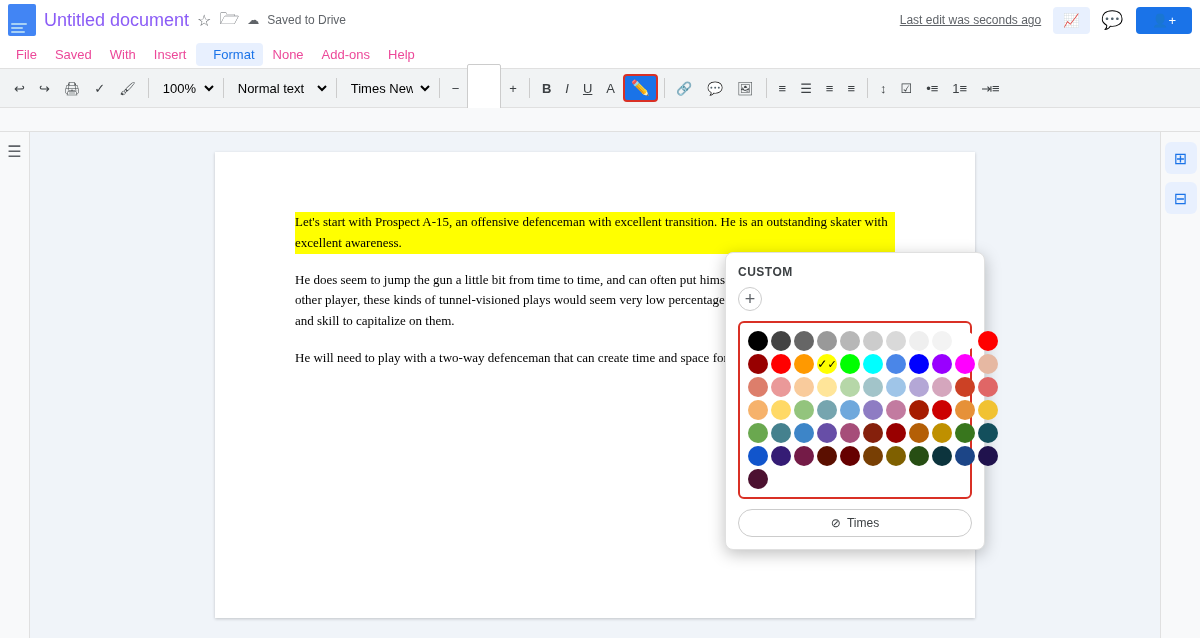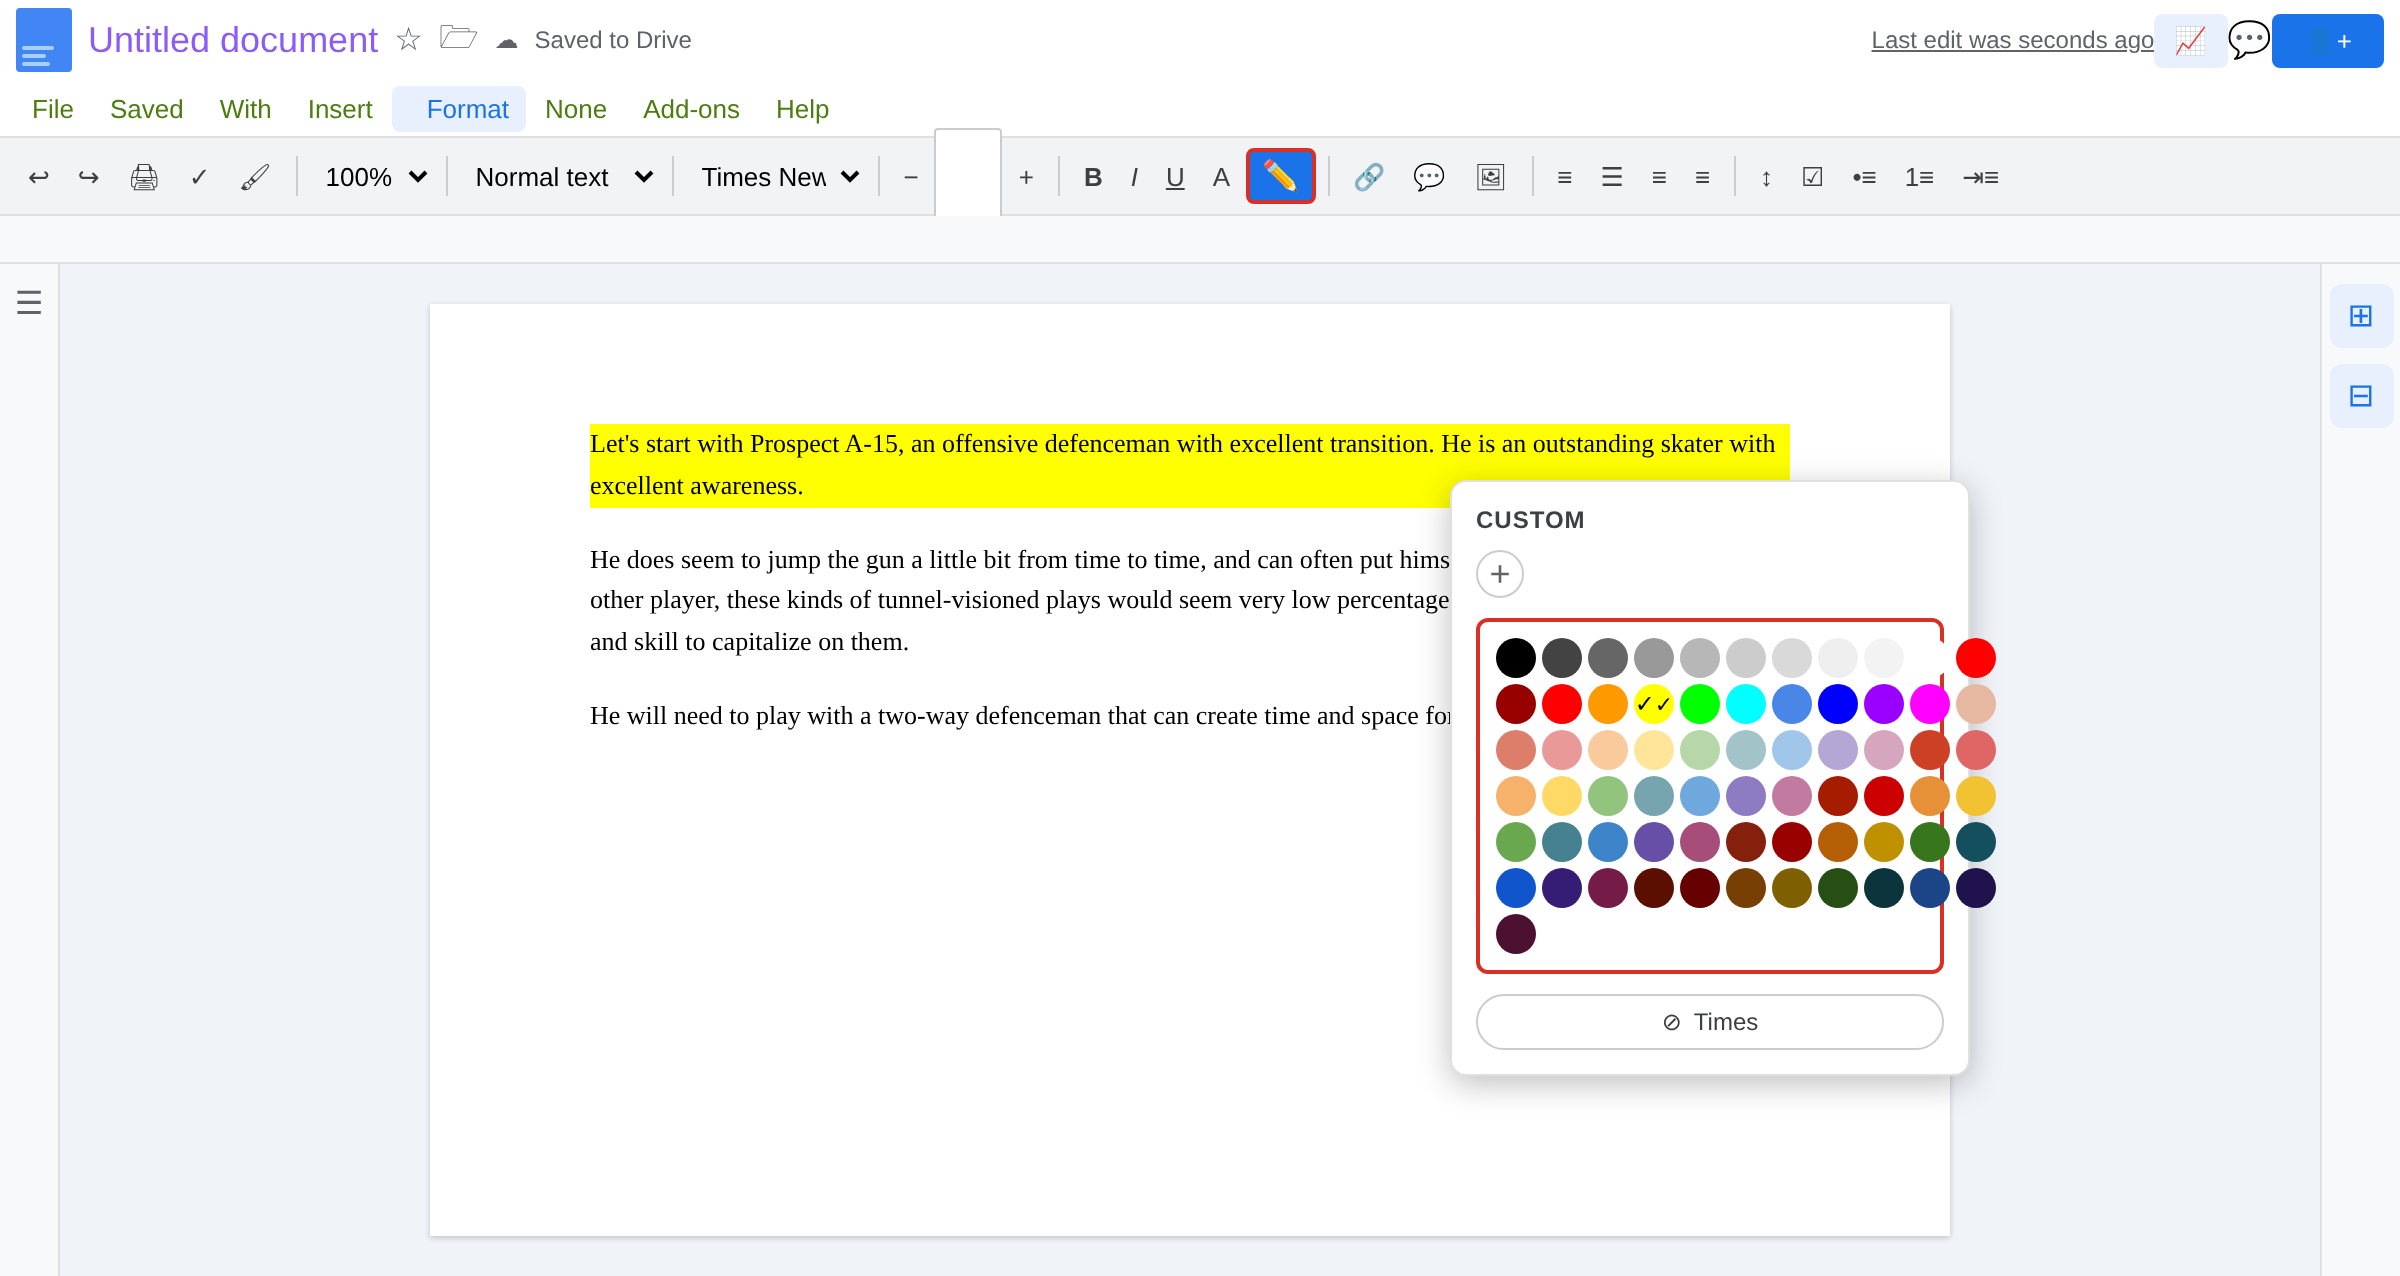--- a/index.html
+++ b/index.html
@@ -10,31 +10,31 @@
       display: flex; align-items: center; height: 40px;
       background: #fff; padding: 0 8px; gap: 8px;
     }
     .doc-icon { width: 28px; height: 32px; background: #4285f4; border-radius: 2px; display: flex; flex-direction: column; justify-content: flex-end; padding: 3px; cursor: pointer; }
     .doc-icon-lines { display: flex; flex-direction: column; gap: 2px; }
     .doc-icon-line { height: 2px; background: #a8d1f5; border-radius: 1px; }
     .doc-title { font-size: 18px; color: #8b5cf6; font-weight: normal; }
     .title-icons { display: flex; gap: 8px; align-items: center; }
     .title-icon { color: #5f6368; font-size: 16px; cursor: pointer; }
     .save-status { font-size: 12px; color: #5f6368; }
-    .title-right { margin-left: auto; display: flex; align-items: center; }
+    .title-right { margin-left: auto; display: flex; gap: 12px; align-items: center; }
     .meet-btn { background: #e8f0fe; border: none; border-radius: 4px; padding: 6px 10px; cursor: pointer; }
     .comments-btn { background: none; border: none; cursor: pointer; color: #5f6368; font-size: 18px; }
     .share-btn { background: #1a73e8; color: white; border: none; border-radius: 4px; padding: 6px 16px; cursor: pointer; display: flex; align-items: center; gap: 6px; font-size: 13px; }
 
     
     .menu-bar {
       display: flex; align-items: center; height: 28px;
       background: #fff; padding: 0 8px; gap: 2px;
     }
-    .menu-item { padding: 4px 8px; cursor: pointer; color: #4d7c0f; border-radius: 4px; font-size: 13px; }
+    .menu-item { padding: 4px 8px; cursor: pointer; color: #ec4899; border-radius: 4px; font-size: 13px; }
     .menu-item.active { background: #e8f0fe; color: #1a73e8; padding-left: 17px; }
     .last-edit { margin-left: auto; font-size: 12px; color: #5f6368; text-decoration: underline; cursor: pointer; }
 
     
     .toolbar {
       display: flex; align-items: center; height: 40px;
       background: #f1f3f4; padding: 0 8px; gap: 2px;
       border-top: 1px solid #e0e0e0; border-bottom: 1px solid #e0e0e0;
     }
     .toolbar-btn {
@@ -57,21 +57,21 @@
     .sidebar-left { width: 30px; background: #f8f9fa; border-right: 1px solid #e0e0e0; display: flex; flex-direction: column; align-items: center; padding-top: 10px; }
     .document-area { flex: 1; background: #f0f4f9; overflow-y: auto; display: flex; justify-content: center; padding: 20px 0; }
     .document-page { background: white; width: 760px; min-height: 460px; box-shadow: 0 1px 3px rgba(0,0,0,0.2); padding: 60px 80px; font-size: 13px; line-height: 1.6; font-family: 'Times New Roman', serif; position: relative; }
     .sidebar-right { width: 40px; background: #f8f9fa; border-left: 1px solid #e0e0e0; display: flex; flex-direction: column; align-items: center; padding-top: 10px; gap: 8px; }
 
     .highlight-yellow { background: yellow; }
     .para { margin-bottom: 16px; font-size: 13px; }
 
     
     .color-picker-popup {
-      position: absolute; top: 108px; left: 725px;
+      position: absolute; top: 120px; left: 725px;
       background: white; border-radius: 8px;
       box-shadow: 0 4px 16px rgba(0,0,0,0.25);
       padding: 12px; z-index: 100; width: 260px;
       border: 1px solid #e0e0e0;
     }
     .cp-header { font-size: 12px; font-weight: 600; color: #3c4043; margin-bottom: 8px; letter-spacing: 0.5px; }
     .cp-add { display: flex; align-items: center; margin-bottom: 10px; cursor: pointer; }
     .cp-add-circle { width: 24px; height: 24px; border: 1px solid #ccc; border-radius: 50%; display: flex; align-items: center; justify-content: center; font-size: 18px; color: #5f6368; }
     .color-grid { display: grid; grid-template-columns: repeat(11, 1fr); gap: 3px; border: 2px solid #d93025; border-radius: 6px; padding: 8px; }
     .color-swatch {

